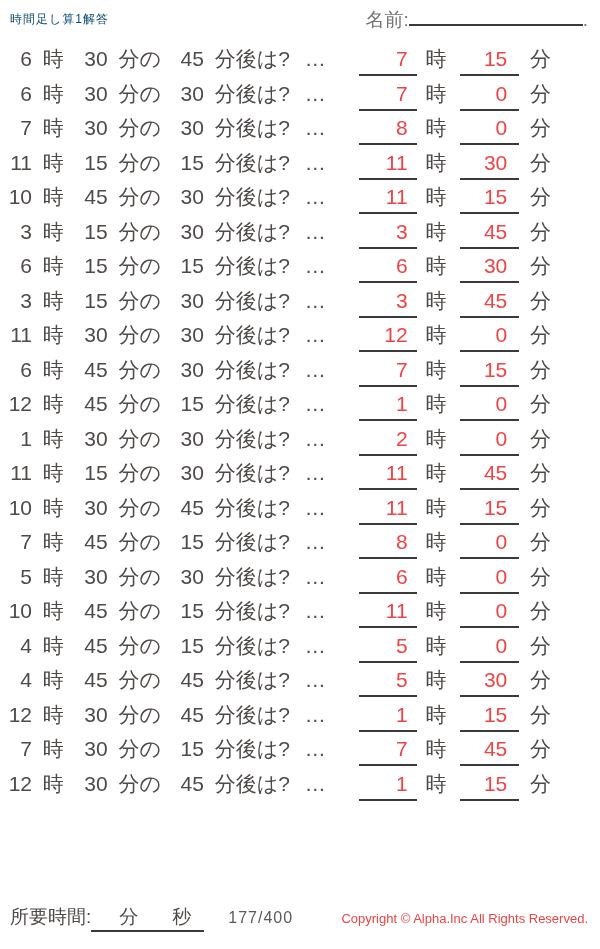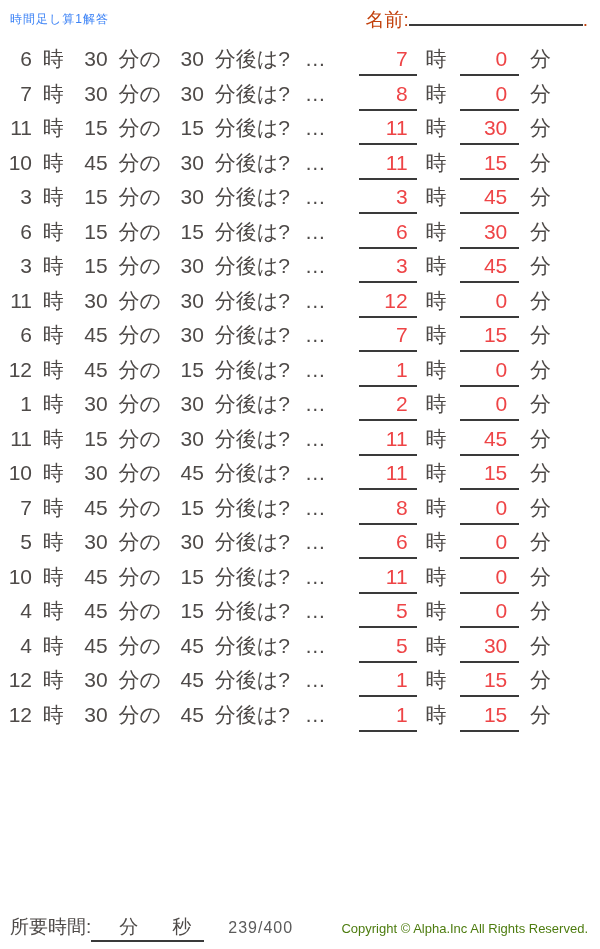--- a/index.html
+++ b/index.html
@@ -25,27 +25,27 @@
   .header {
     display: flex;
     justify-content: space-between;
     align-items: flex-start;
     padding: 6px 12px 0 10px;
     height: 34px;
     box-sizing: border-box;
   }
   .title {
     font-size: 12px;
-    color: #3b82f6;
+    color: #0c4a6e;
     letter-spacing: 1px;
     padding-top: 5px;
   }
   .name-area {
     font-size: 19px;
-    color: #c2410c;
+    color: #737373;
     white-space: nowrap;
   }
   .name-line {
     display: inline-block;
     width: 174px;
     height: 18px;
     border-bottom: 2px solid #3a3a3a;
     vertical-align: baseline;
   }
   
@@ -81,21 +81,21 @@
   }
   .ans-h { width: 58px; padding-right: 9px;  margin-left: 26px; }
   .ans-m { width: 59px; padding-right: 12px; margin-left: 8px; }
   .ji2 { margin-left: 3px; }
   .fun { margin-left: 5px; }
   
   .footer {
     position: absolute;
     left: 0;
     right: 0;
-    bottom: 7px;
+    bottom: 17px;
     display: flex;
     align-items: baseline;
     padding: 0 10px;
     box-sizing: border-box;
   }
   .elapsed { font-size: 19px; white-space: nowrap; }
   .time-blank {
     display: inline-block;
     width: 113px;
     border-bottom: 2px solid #3a3a3a;
@@ -104,51 +104,64 @@
   .tb-min { margin-left: 28px; }
   .tb-sec { margin-left: 34px; }
   .page-num {
     font-size: 16px;
     color: #5b5b5b;
     margin-left: 24px;
     letter-spacing: 1px;
   }
   .copyright {
     font-size: 13px;
-    color: #4d7c0f;
+    color: #ef4444;
     margin-left: auto;
     margin-right: 2px;
     white-space: nowrap;
   }
 </style>
 </head>
 <body>
 
 <div class="sheet">
 
   <div class="header">
     <div class="title">時間足し算1解答</div>
     <div class="name-area">
       <span>名前:</span><span class="name-line"></span><span>.</span>
     </div>
   </div>
 
   <div class="problems" id="problems">
-
-
     <div class="row">
       <span class="qh">6</span>
       <span class="ji">時</span>
       <span class="qm">30</span>
       <span class="funno">分の</span>
-      <span class="qd">30</span>
+      <span class="qd">45</span>
       <span class="fungo">分後は?</span>
       <span class="dots">…</span>
       <span class="ans ans-h">7</span>
       <span class="ji2">時</span>
+      <span class="ans ans-m">15</span>
+      <span class="fun">分</span>
+    </div>
+
+
+    <div class="row">
+      <span class="qh">6</span>
+      <span class="ji">時</span>
+      <span class="qm">30</span>
+      <span class="funno">分の</span>
+      <span class="qd">30</span>
+      <span class="fungo">分後は?</span>
+      <span class="dots">…</span>
+      <span class="ans ans-h">7</span>
+      <span class="ji2">時</span>
       <span class="ans ans-m">0</span>
       <span class="fun">分</span>
     </div>
 
     <div class="row">
       <span class="qh">7</span>
       <span class="ji">時</span>
       <span class="qm">30</span>
       <span class="funno">分の</span>
       <span class="qd">30</span>
@@ -393,37 +406,50 @@
       <span class="funno">分の</span>
       <span class="qd">45</span>
       <span class="fungo">分後は?</span>
       <span class="dots">…</span>
       <span class="ans ans-h">1</span>
       <span class="ji2">時</span>
       <span class="ans ans-m">15</span>
       <span class="fun">分</span>
     </div>
 
+    <div class="row">
+      <span class="qh">7</span>
+      <span class="ji">時</span>
+      <span class="qm">30</span>
+      <span class="funno">分の</span>
+      <span class="qd">15</span>
+      <span class="fungo">分後は?</span>
+      <span class="dots">…</span>
+      <span class="ans ans-h">7</span>
+      <span class="ji2">時</span>
+      <span class="ans ans-m">45</span>
+      <span class="fun">分</span>
+    </div>
 
     <div class="row">
       <span class="qh">12</span>
       <span class="ji">時</span>
       <span class="qm">30</span>
       <span class="funno">分の</span>
       <span class="qd">45</span>
       <span class="fungo">分後は?</span>
       <span class="dots">…</span>
       <span class="ans ans-h">1</span>
       <span class="ji2">時</span>
       <span class="ans ans-m">15</span>
       <span class="fun">分</span>
     </div>
   </div>
 
   <div class="footer">
     <div class="elapsed">
       <span>所要時間:</span><span class="time-blank"><span class="tb-min">分</span><span class="tb-sec">秒</span></span>
     </div>
-    <div class="page-num">239/400</div>
+    <div class="page-num">177/400</div>
     <div class="copyright">Copyright ©  Alpha.Inc All Rights Reserved.</div>
   </div>
 
 </div>
 
 </body></html>

